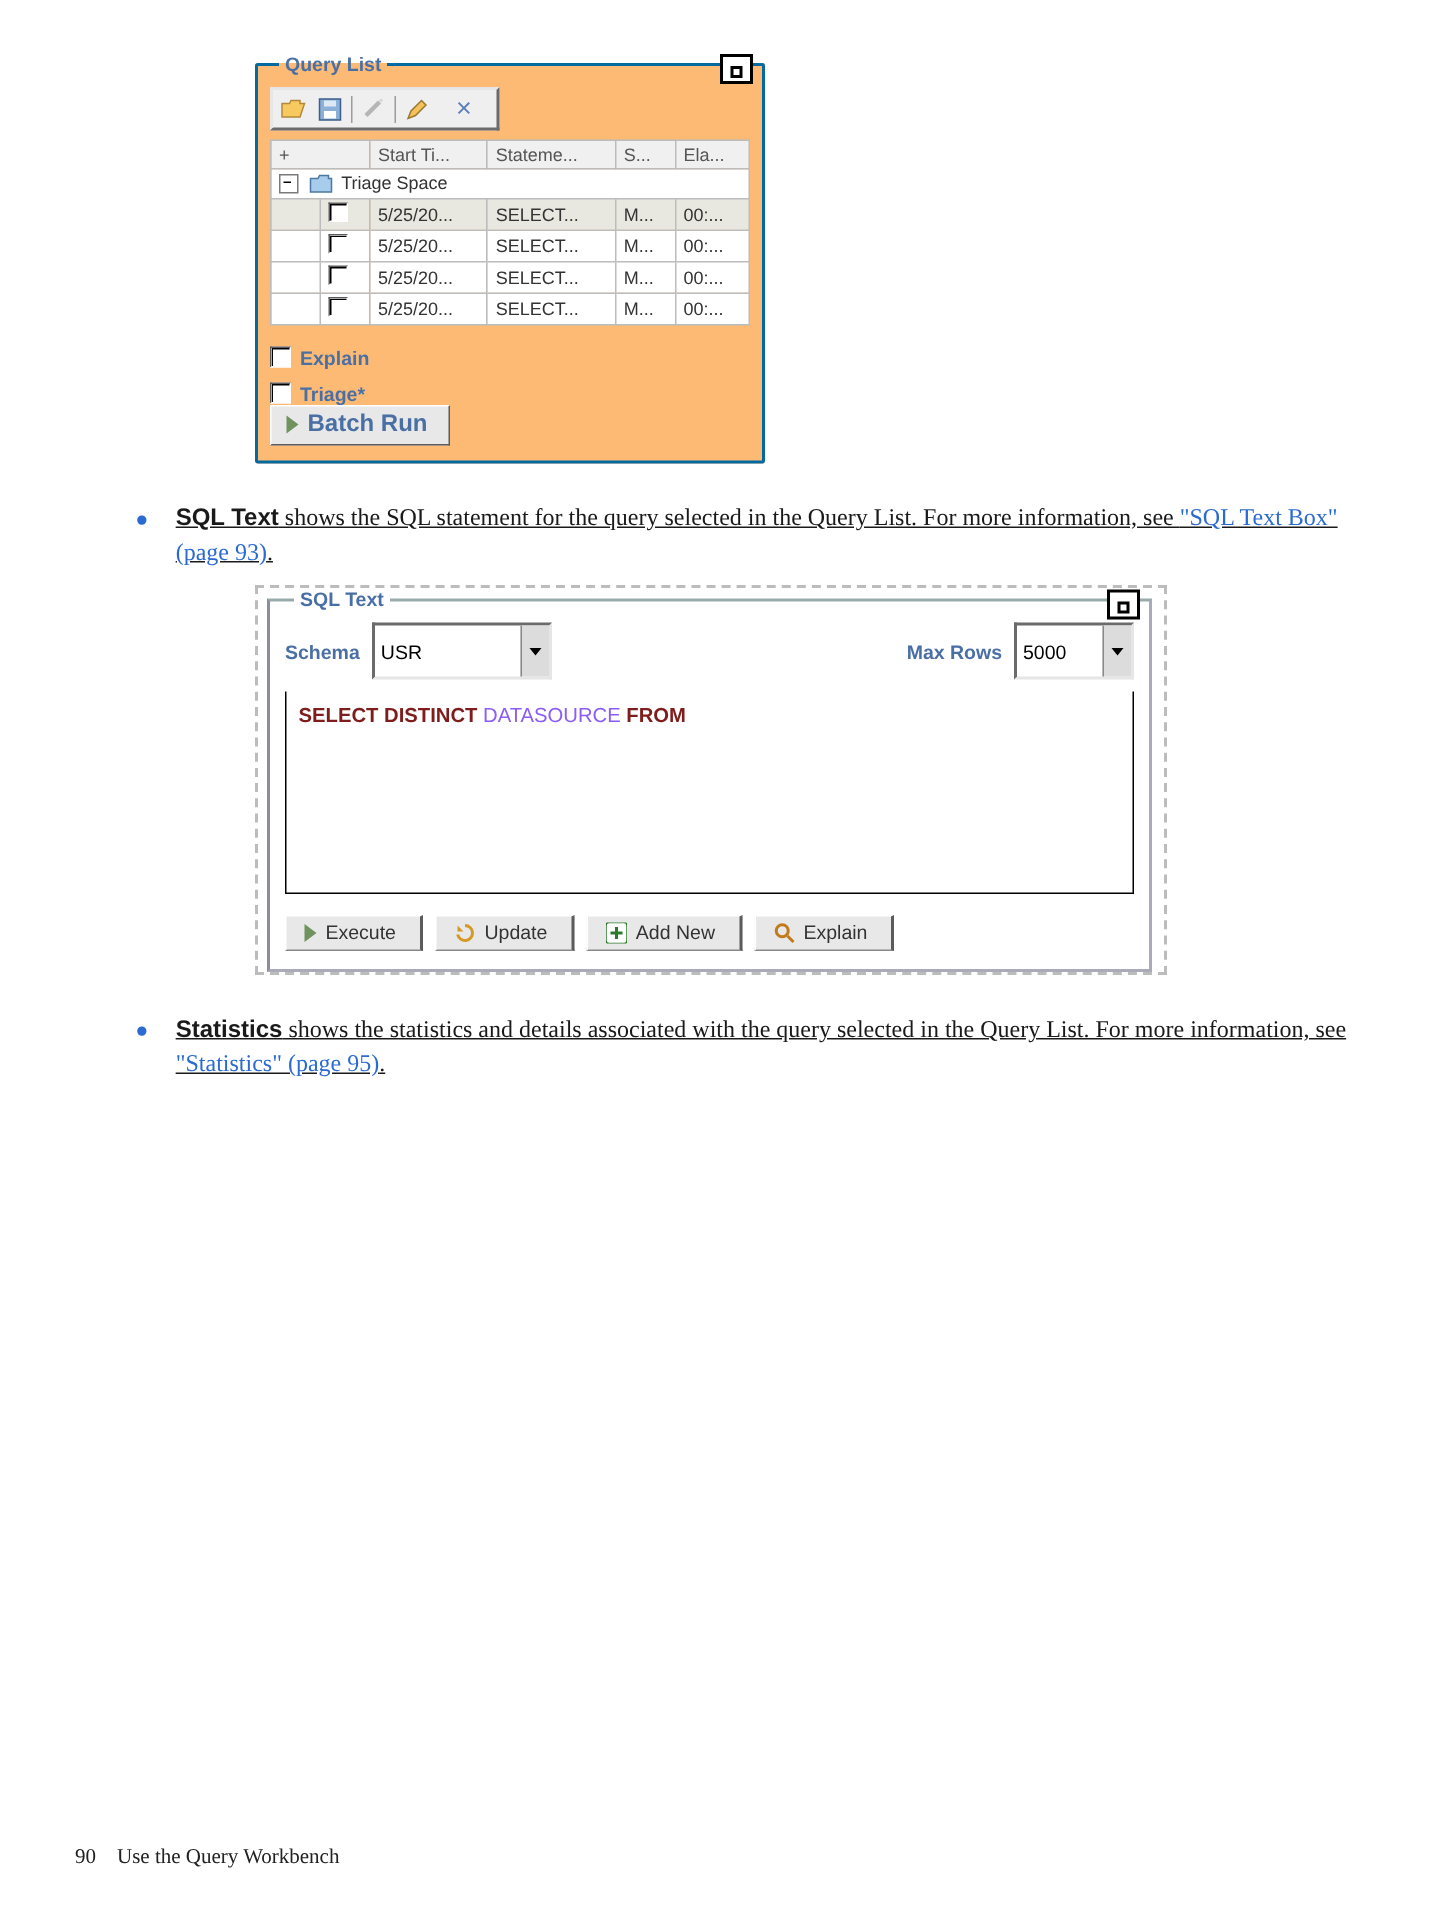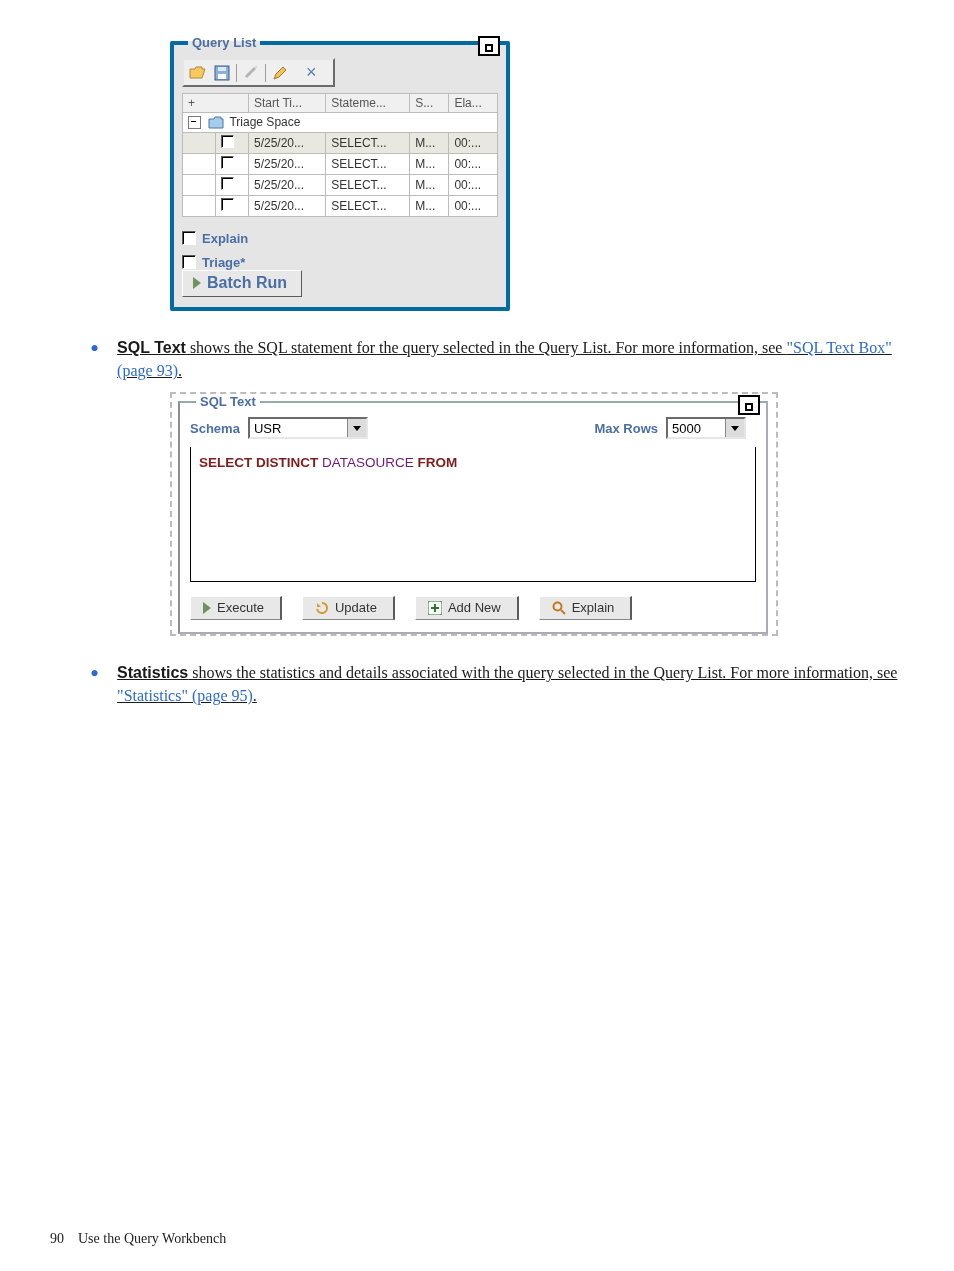--- a/index.html
+++ b/index.html
@@ -13,26 +13,26 @@
   .page {
     padding: 30px 50px 30px 90px;
   }
 
   
   .query-list-wrap {
     margin: 5px 0 25px 80px;
     width: 340px;
   }
   fieldset.panel {
-    border: 4px solid #0369a1;
+    border: 2px solid #0369a1;
     border-radius: 2px;
     padding: 6px 8px 10px 8px;
     margin: 0;
     position: relative;
-    background: #e5e5e5;
+    background: #fdba74;
   }
   fieldset.panel > legend {
     font-family: Verdana, Arial, sans-serif;
     font-size: 13px;
     font-weight: bold;
     color: #4a6fa5;
     padding: 0 4px;
     margin-left: 6px;
   }
   .max-restore-icon {
@@ -165,26 +165,26 @@
     padding: 6px 10px 12px 10px;
     margin:0;
     position:relative;
     background:#fff;
   }
   fieldset.sql-panel > legend{
     font-family: Verdana, Arial, sans-serif;
     font-size:13px; font-weight:bold; color:#4a6fa5;
     padding:0 4px; margin-left:6px;
   }
-  .sql-row1 { display:flex; align-items:center; gap:8px; margin:2px 10px 8px 0;
+  .sql-row1 { display:flex; align-items:center; gap:8px; margin:2px 0 8px 0;
     font-family: Verdana, Arial, sans-serif; font-size:13px;}
   .sql-row1 .lbl { color:#4a6fa5; font-weight:bold;}
   .select-box {
     display:inline-flex; align-items:center; justify-content:space-between;
-    min-width:120px; height:22px;
+    min-width:120px; height:38px;
     border-top:2px solid #6b6b6b; border-left:2px solid #6b6b6b;
     border-right:2px solid #e6e6e6; border-bottom:2px solid #e6e6e6;
     background:#fff; padding:0 0 0 4px; box-sizing:border-box;
   }
   .select-box .dd{
     width:18px;height:100%;border-left:1px solid #888;background:#dcdcdc;
     display:flex;align-items:center;justify-content:center;
   }
   .select-box .dd::after{content:"";width:0;height:0;border-left:4px solid transparent;border-right:4px solid transparent;border-top:5px solid #000;}
   .sql-row2{
@@ -198,23 +198,23 @@
   .letterV{ color:#1565b5; font-weight:bold; font-size:16px; font-family:Arial,sans-serif; margin-left:4px;}
 
   .sql-body{
     border:1px solid #000; border-top:none;
     padding:6px 8px 8px 8px;
     font-family: Verdana, Arial, sans-serif; font-size:13.5px;
     min-height:120px;
     line-height:1.45;
   }
   .kw { color:#7f1d1d; font-weight:bold; }
-  .ident{ color:#701a75; }
-
-  .sql-buttons{ display:flex; gap:12px; margin-top:14px; }
+  .ident{ color:#8b5cf6; }
+
+  .sql-buttons{ display:flex; gap:0; margin-top:14px; }
   .sql-btn{
     display:inline-flex; align-items:center; gap:6px;
     background:#e8e8e8;
     border:1px solid #888;
     border-right:2px solid #5b5b5b; border-bottom:1px solid #888;
     border-left:1px solid #fff; border-top:1px solid #fff;
     padding:3px 16px 4px 12px;
     font-family: Verdana,Arial,sans-serif; font-size:13px; color:#333;
     margin-right:8px;
   }

